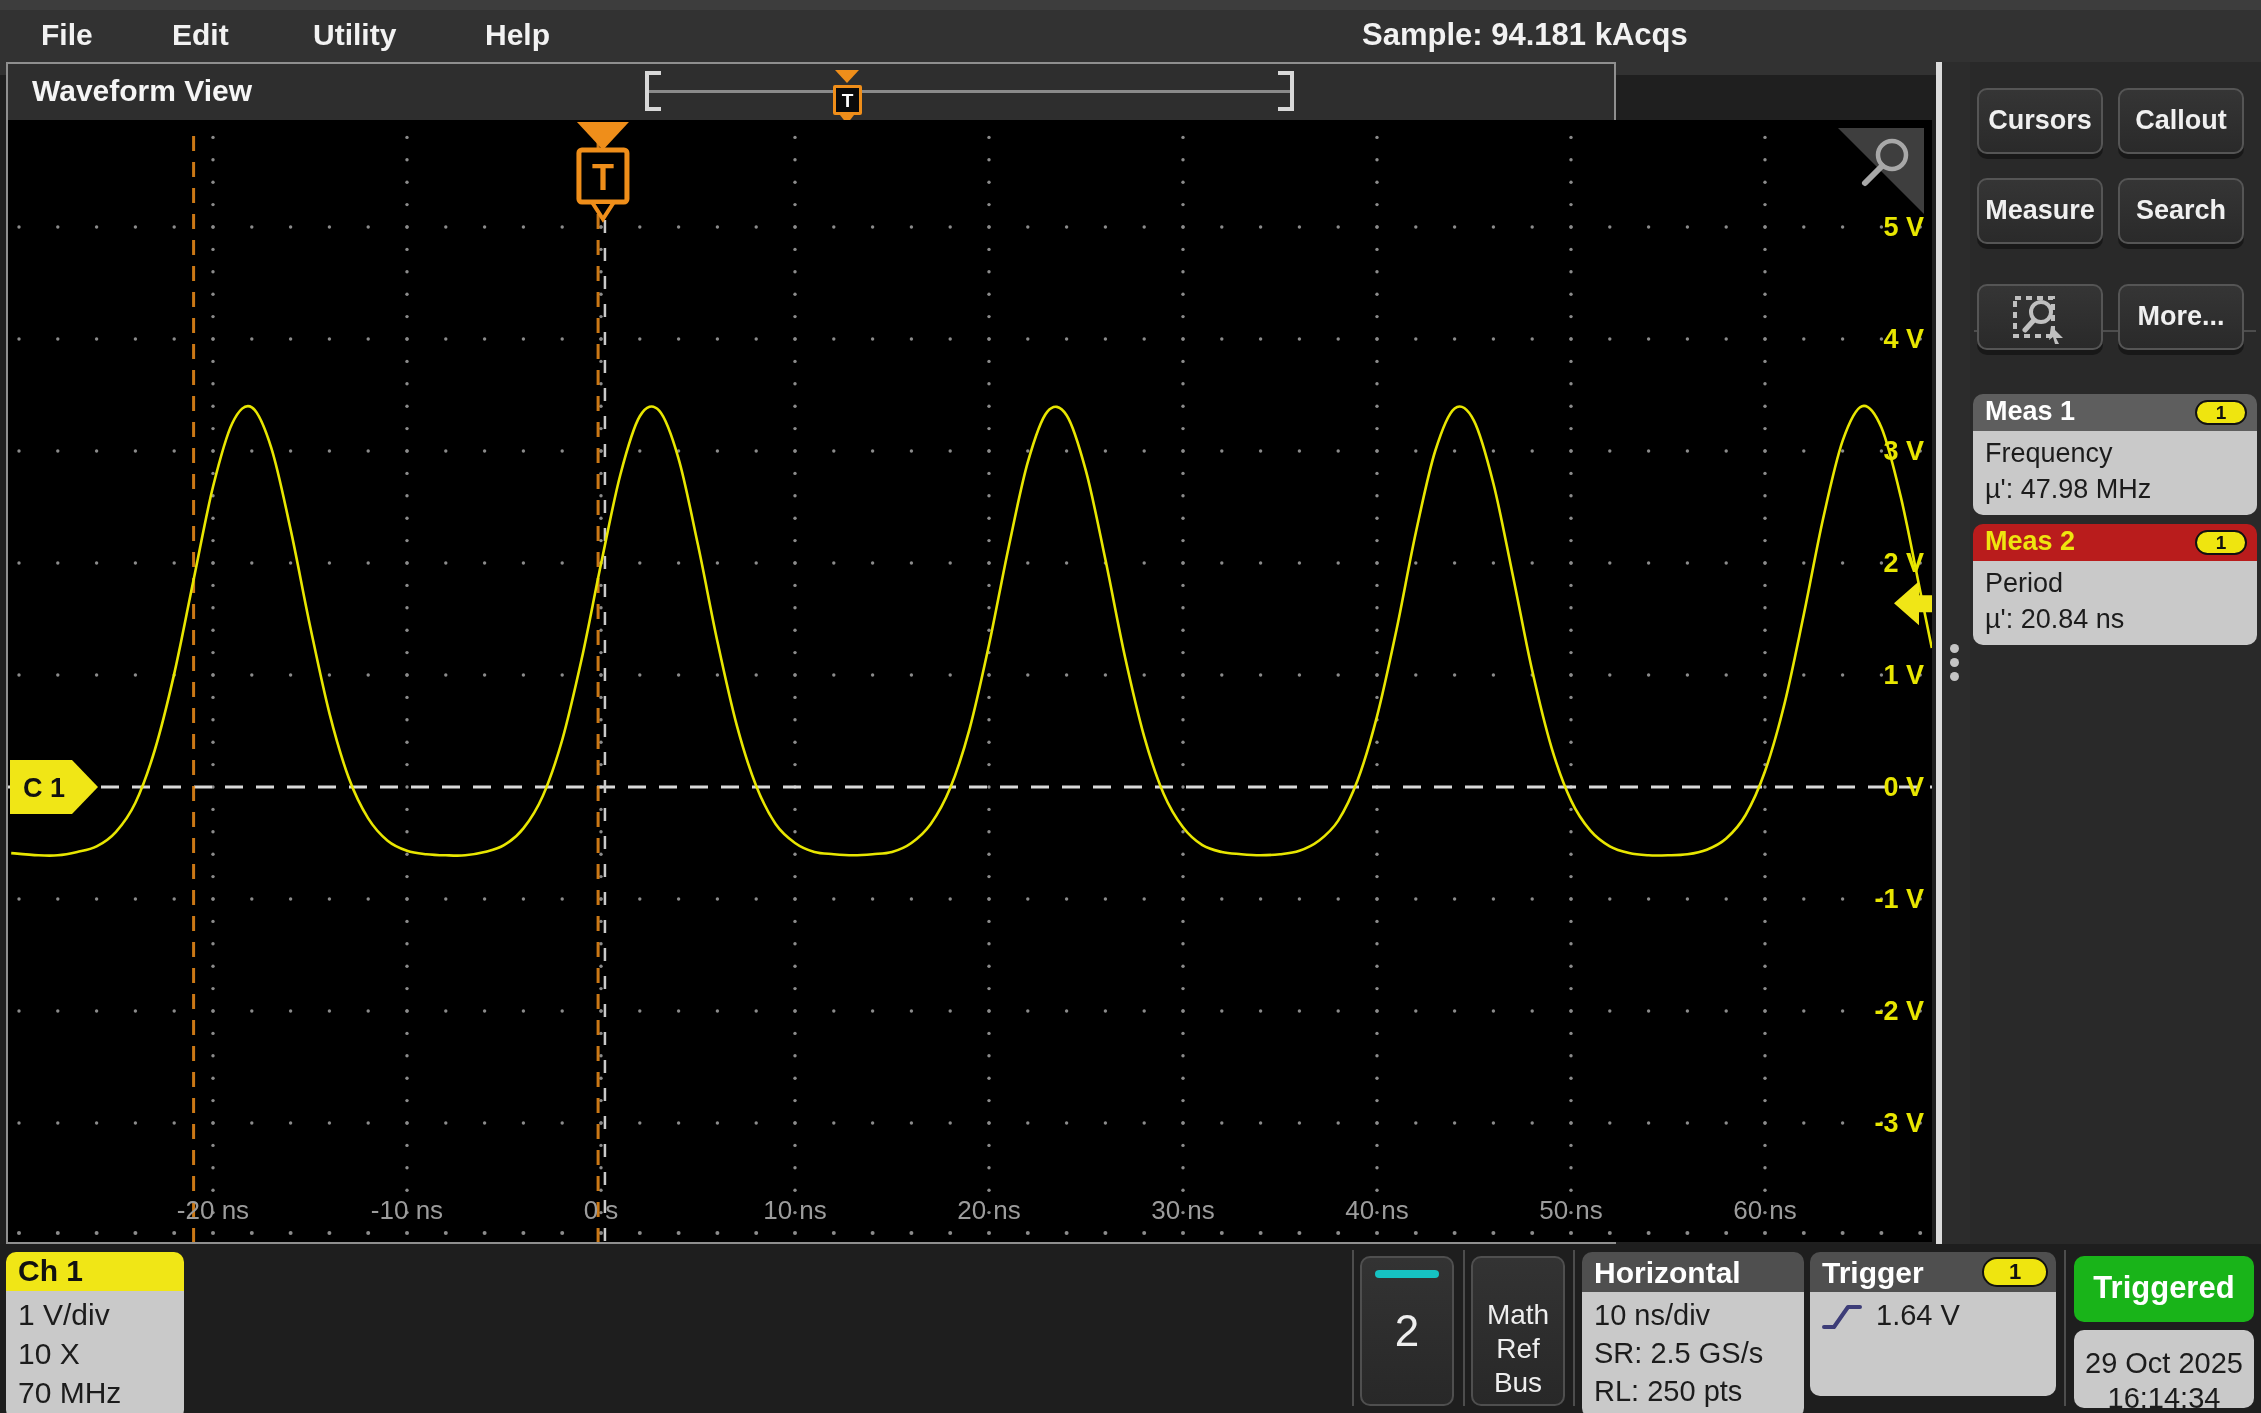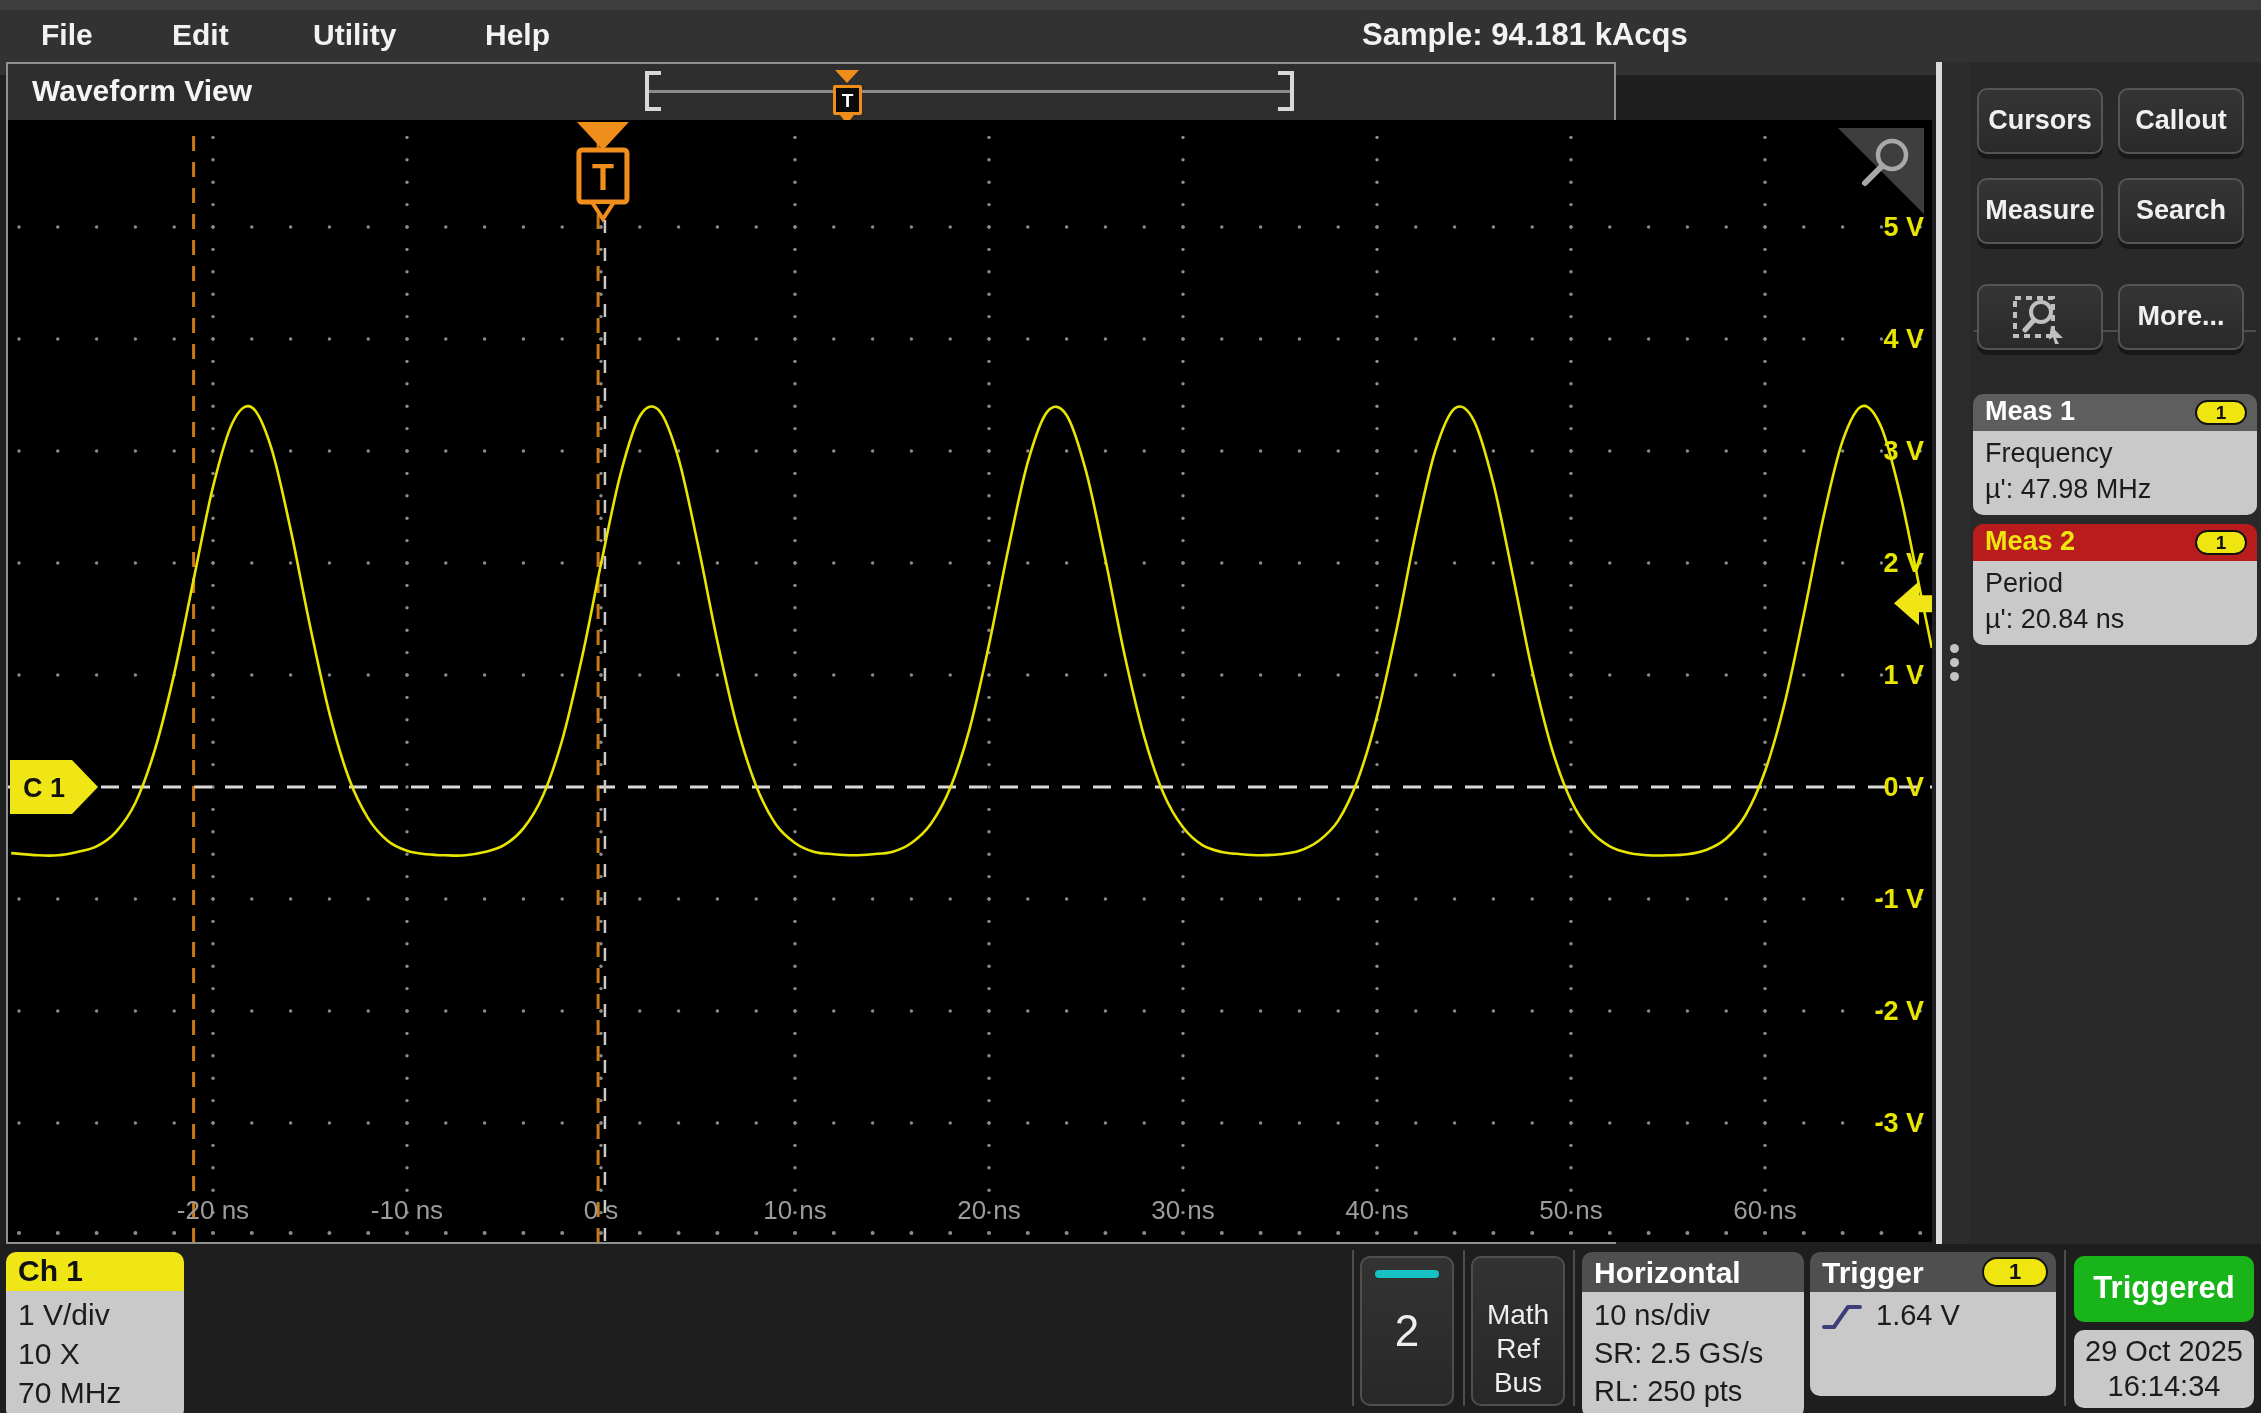--- a/index.html
+++ b/index.html
@@ -62,21 +62,21 @@
   .info-card { position:absolute; top:8px; border-radius:10px; overflow:hidden; }
   .info-head { height:40px; background:#4f4f4f; color:#fff; font-size:30px; font-weight:700; padding:4px 10px 0 12px; position:relative; }
   .info-body { background:#c9c9c9; color:#1c1c1c; font-size:29px; padding:4px 0 8px 12px; line-height:38px; }
   .trig-badge { position:absolute; right:8px; top:5px; width:66px; height:30px; background:#efe50f;
                 border:2px solid #111; border-radius:15px; color:#111; font-size:22px; font-weight:700;
                 text-align:center; line-height:26px; }
   .slope-icon { display:inline-block; vertical-align:-6px; margin-right:14px; }
   .triggered { position:absolute; left:2074px; top:12px; width:180px; height:66px; background:#19b419;
                border-radius:10px; color:#fff; font-size:31px; font-weight:700; text-align:center; line-height:64px; }
   .datetime { position:absolute; left:2074px; top:86px; width:180px; height:78px; background:#c9c9c9;
-              border-radius:10px; color:#1c1c1c; font-size:29px; text-align:center; padding-top:4px; line-height:35px; }
+              border-radius:10px; color:#1c1c1c; font-size:29px; text-align:center; padding-top:16px; line-height:35px; }
 </style>
 </head>
 <body>
 
 <div class="screen">
 
   <div class="menubar">
     <span class="menu-item" style="left:41px">File</span>
     <span class="menu-item" style="left:172px">Edit</span>
     <span class="menu-item" style="left:313px">Utility</span>

